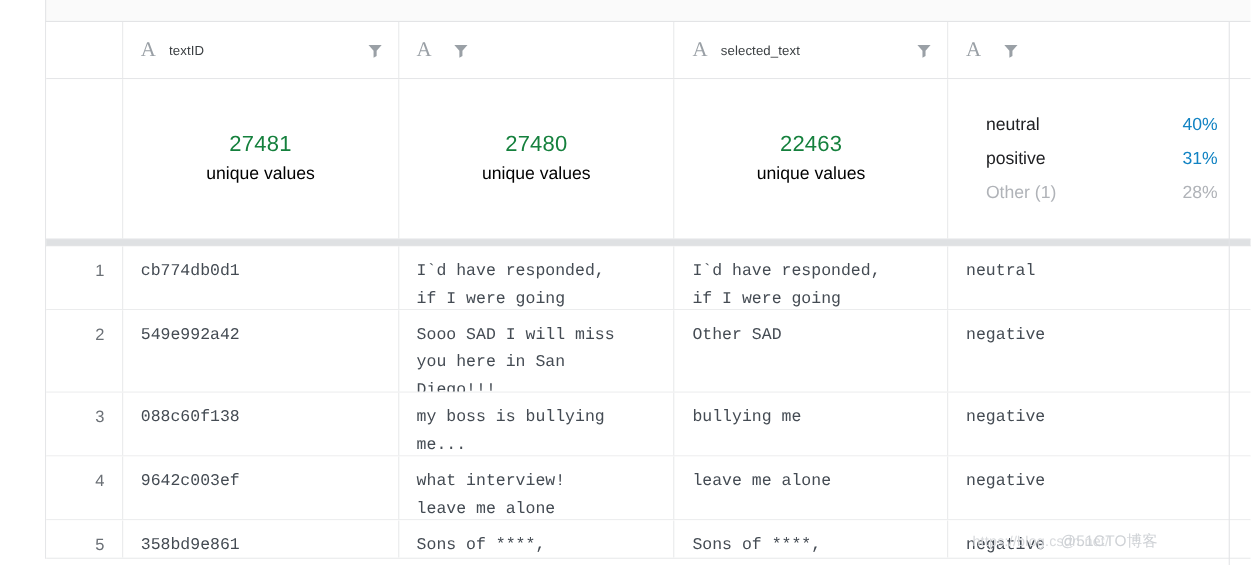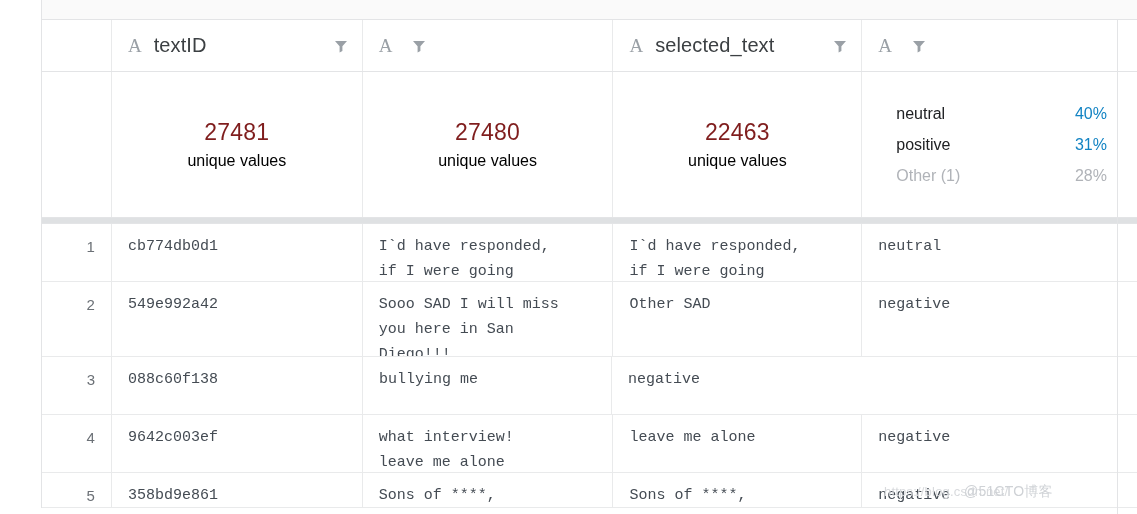--- a/index.html
+++ b/index.html
@@ -85,21 +85,21 @@
 
   .type-icon {
     font-family: "Liberation Serif", serif;
     font-size: 19px;
     color: #9aa0a6;
     line-height: 1;
     margin-right: 12px;
     flex: 0 0 auto;
   }
   .col-title {
-    font-size: 20px;
+    font-size: 12px;
     color: #3c4043;
     letter-spacing: .1px;
     white-space: nowrap;
     overflow: hidden;
     text-overflow: ellipsis;
     flex: 1 1 auto;
   }
   .filter-icon {
     flex: 0 0 auto;
     width: 14px;
@@ -122,22 +122,22 @@
     display: flex;
     flex-direction: column;
     justify-content: center;
     align-items: center;
     padding: 0 16px;
     overflow: hidden;
   }
   .summary-cell:last-child { border-right: none; }
 
   .uniq-num {
-    font-size: 23px;
-    color: #7f1d1d;
+    font-size: 20px;
+    color: #15803d;
     line-height: 1.15;
     margin-bottom: 7px;
     letter-spacing: .2px;
   }
   .uniq-label {
     font-size: 16px;
     color: #000000;
     line-height: 1.15;
   }
 
@@ -343,20 +343,22 @@
       <div class="data-cell c-b">Sooo SAD I will miss
 you here in San
 Diego!!!</div>
       <div class="data-cell c-c">Other SAD</div>
       <div class="data-cell c-d">negative</div>
     </div>
 
     <div class="data-row r-h3">
       <div class="data-cell rownum c-num">3</div>
       <div class="data-cell c-a">088c60f138</div>
+      <div class="data-cell c-b">my boss is bullying
+me...</div>
       <div class="data-cell c-c">bullying me</div>
       <div class="data-cell c-d">negative</div>
     </div>
 
     <div class="data-row r-h4">
       <div class="data-cell rownum c-num">4</div>
       <div class="data-cell c-a">9642c003ef</div>
       <div class="data-cell c-b">what interview!
 leave me alone</div>
       <div class="data-cell c-c">leave me alone</div>

